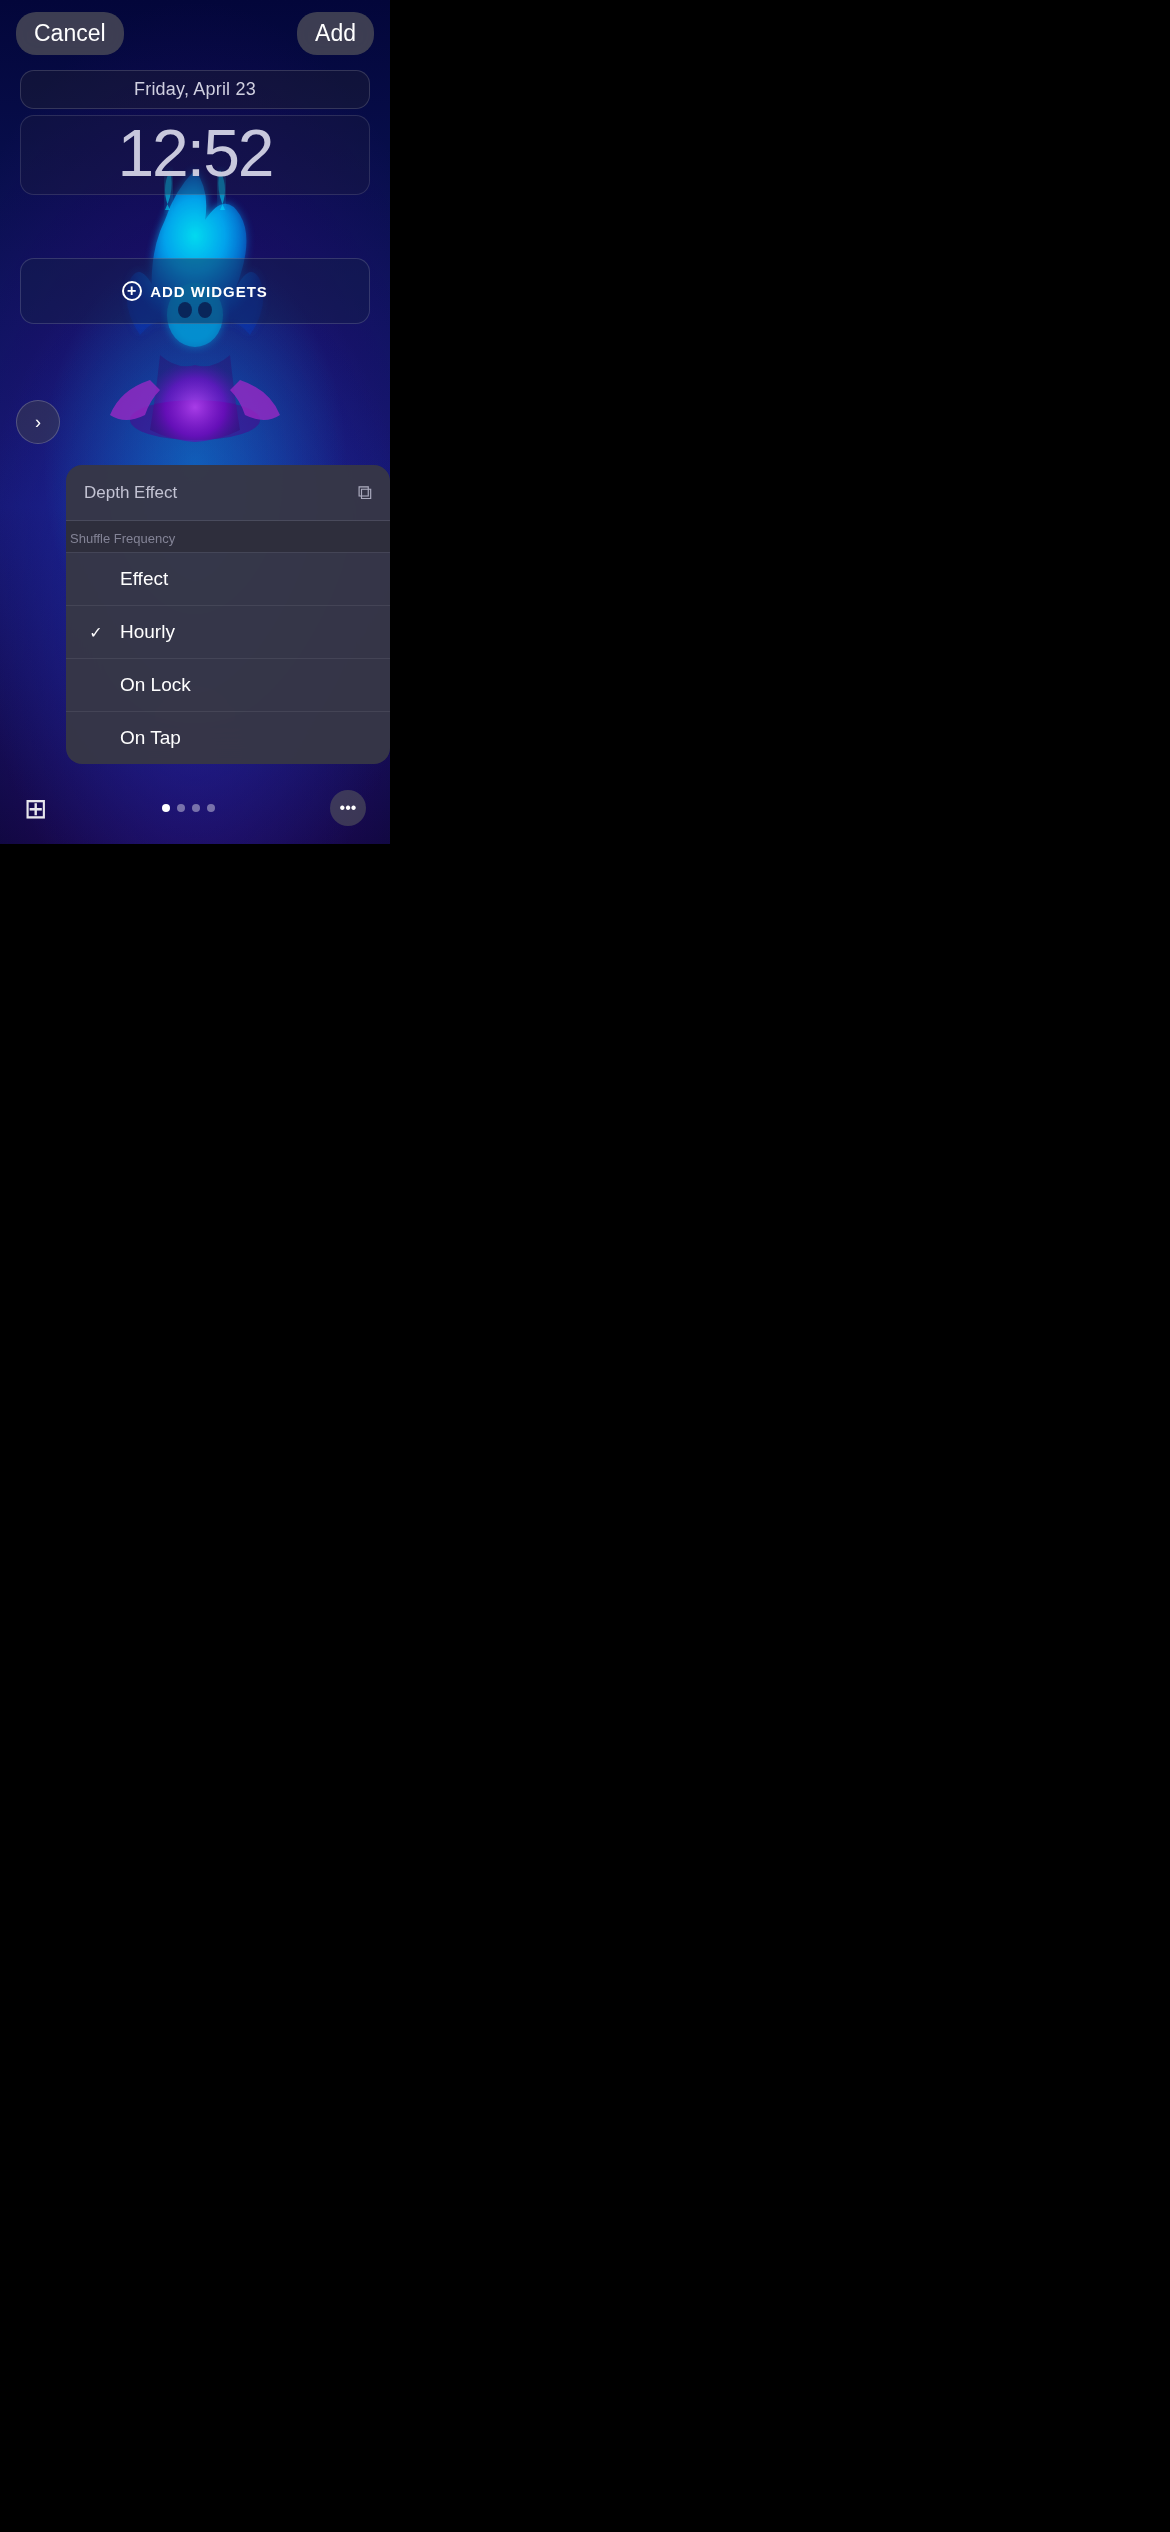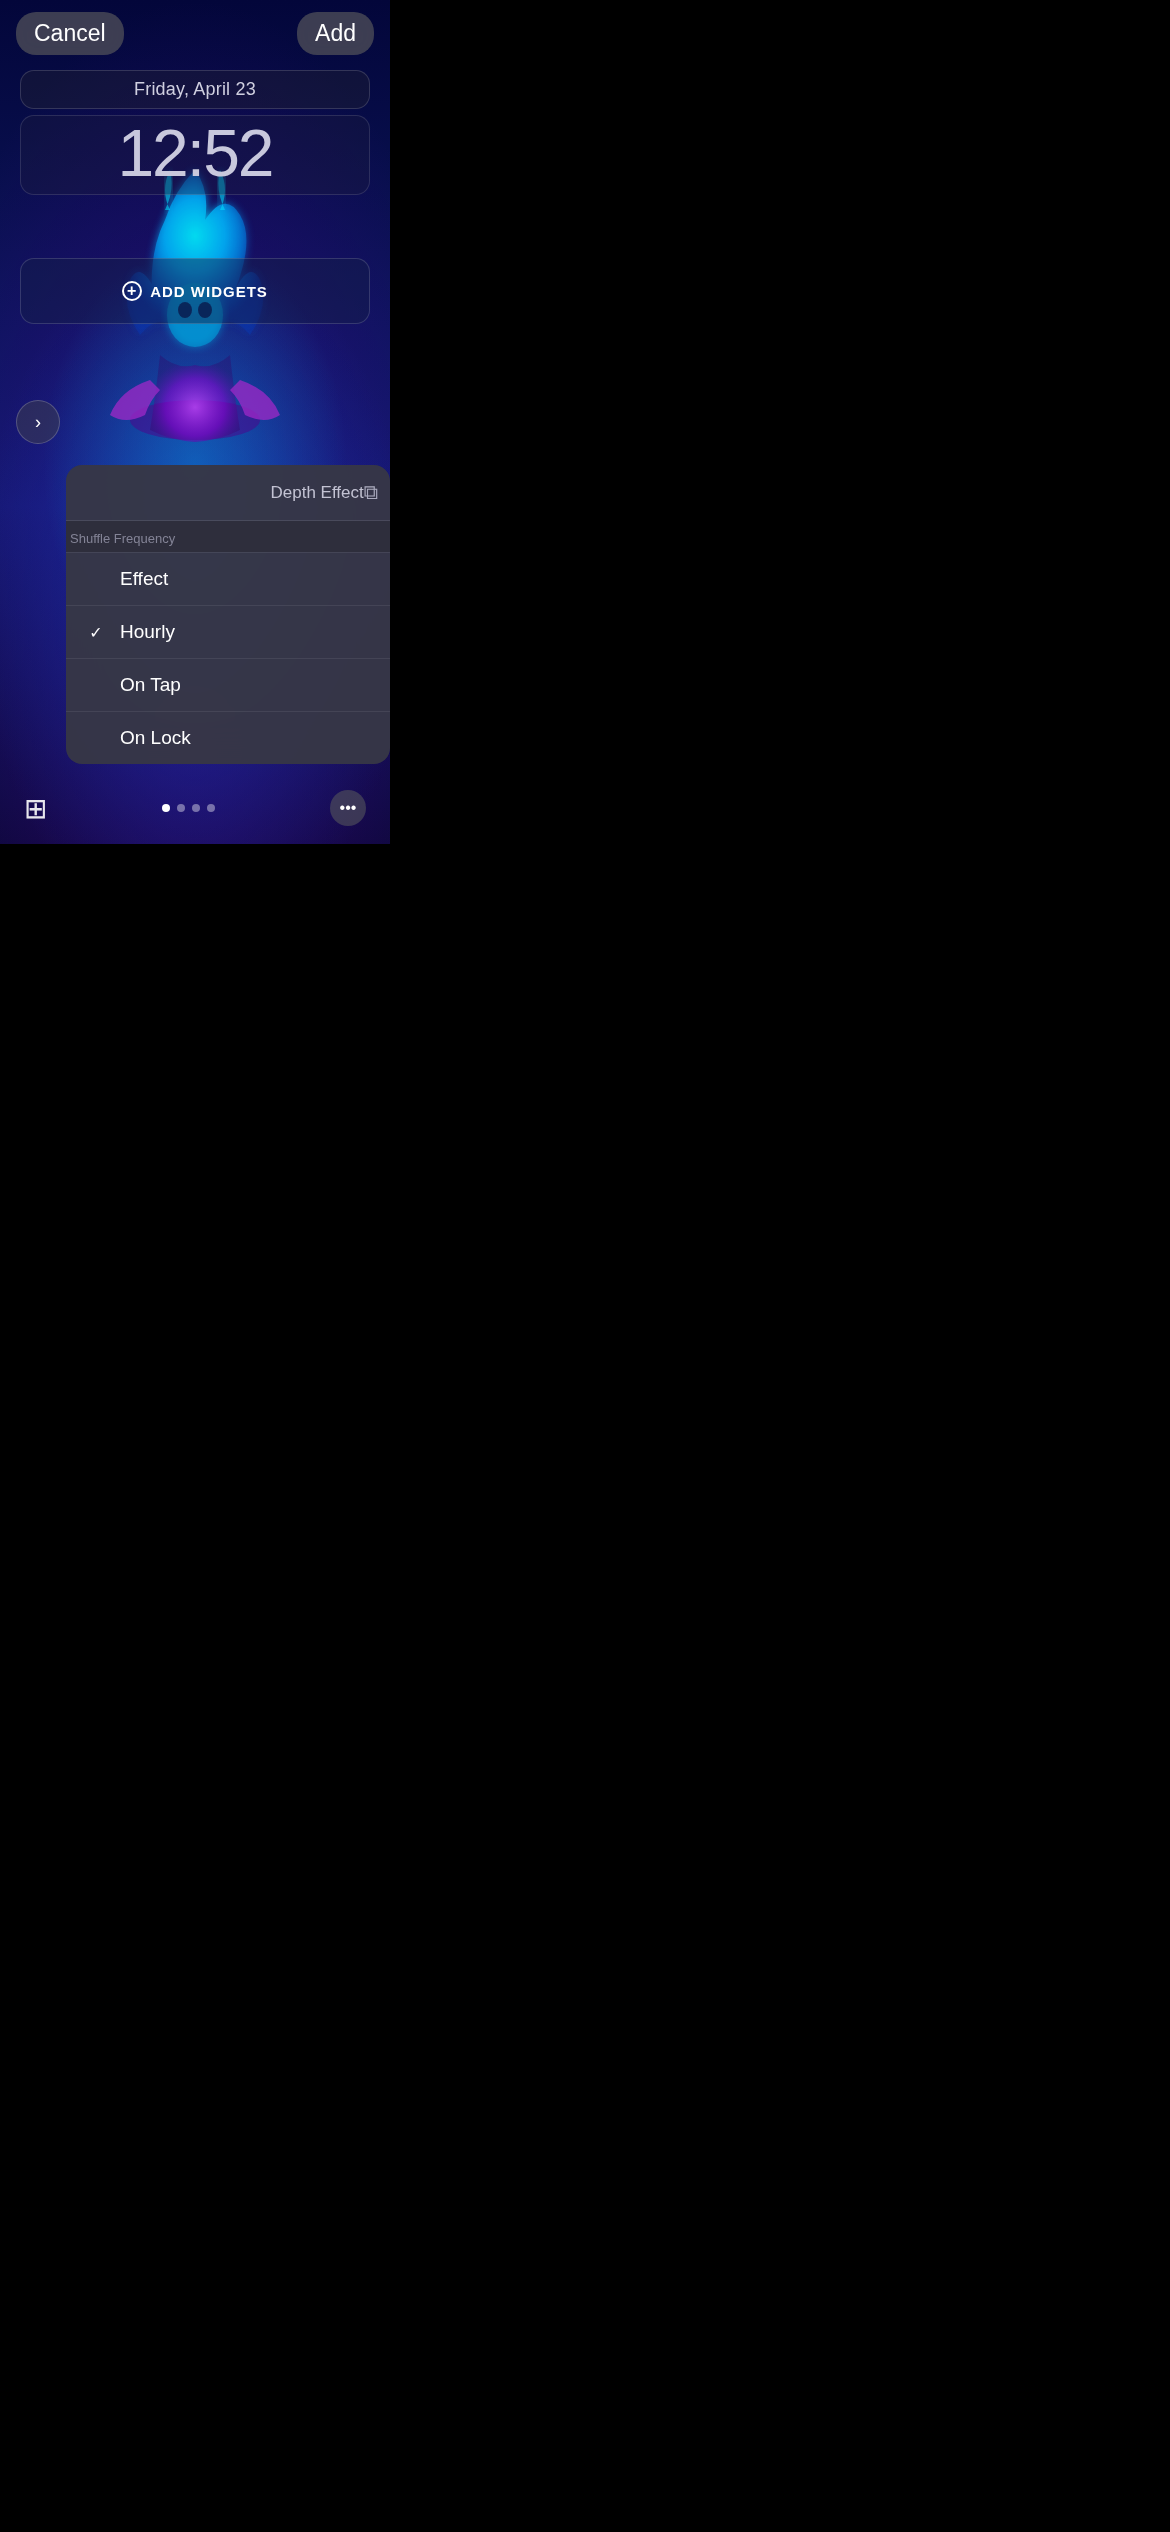--- a/index.html
+++ b/index.html
@@ -219,22 +219,22 @@
       background: rgba(55,55,70,0.97);
       border-radius: 16px;
       overflow: hidden;
       z-index: 20;
       backdrop-filter: blur(20px);
     }
 
     .menu-depth-row {
       display: flex;
       align-items: center;
-      justify-content: flex-end;
-      padding: 16px 12px;
+      justify-content: space-between;
+      padding: 16px 18px;
       border-bottom: 1px solid rgba(255,255,255,0.1);
     }
 
     .menu-depth-label {
       color: rgba(220,220,235,0.85);
       font-size: 17px;
       font-weight: 400;
     }
 
     .layers-icon {
@@ -360,25 +360,25 @@
   <div class="menu-item">
     <span class="checkmark-empty"></span>
     <span class="menu-item-label">Effect</span>
   </div>
   <div class="menu-item">
     <span class="checkmark">✓</span>
     <span class="menu-item-label">Hourly</span>
   </div>
   <div class="menu-item">
     <span class="checkmark-empty"></span>
-    <span class="menu-item-label">On Tap</span>
+    <span class="menu-item-label">On Lock</span>
   </div>
   <div class="menu-item">
     <span class="checkmark-empty"></span>
-    <span class="menu-item-label">On Lock</span>
+    <span class="menu-item-label">On Tap</span>
   </div>
 </div>
 
 <div class="bottom-bar">
   <div class="grid-icon">⊞</div>
   <div class="dots-indicator">
     <div class="dot active"></div>
     <div class="dot"></div>
     <div class="dot"></div>
     <div class="dot"></div>

